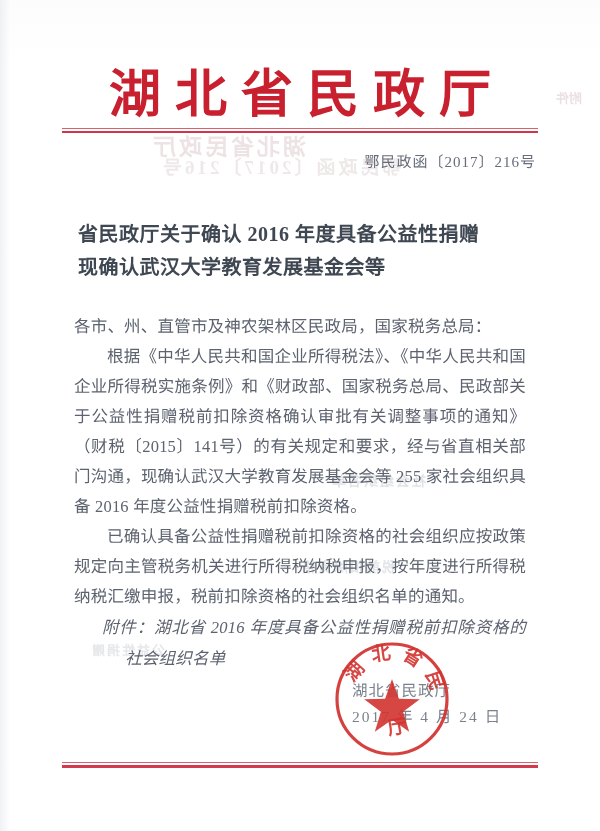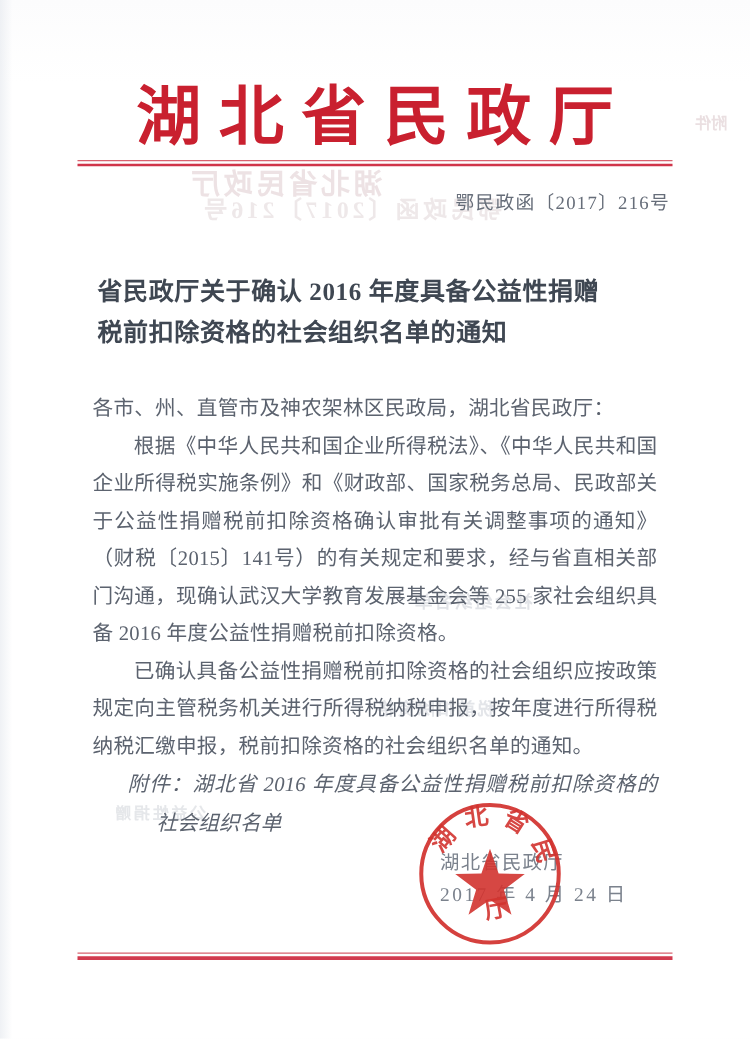--- a/index.html
+++ b/index.html
@@ -200,25 +200,25 @@
 
   <div class="rule-top">
     <div class="thin"></div>
     <div class="thick"></div>
   </div>
 
   <div class="doc-number">鄂民政函〔2017〕216号</div>
 
   <div class="doc-title">
     <span class="line">省民政厅关于确认 2016 年度具备公益性捐赠</span>
-    <span class="line">税前扣除资格的社会组织名单的通知</span>
+    <span class="line">现确认武汉大学教育发展基金会等</span>
   </div>
 
   <div class="body">
-    <p class="salutation">各市、州、直管市及神农架林区民政局，湖北省民政厅：</p>
+    <p class="salutation">各市、州、直管市及神农架林区民政局，国家税务总局：</p>
     <p class="indent2">根据《中华人民共和国企业所得税法》、《中华人民共和国企业所得税实施条例》和《财政部、国家税务总局、民政部关于公益性捐赠税前扣除资格确认审批有关调整事项的通知》（财税〔2015〕141号）的有关规定和要求，经与省直相关部门沟通，现确认武汉大学教育发展基金会等 255 家社会组织具备 2016 年度公益性捐赠税前扣除资格。</p>
     <p class="indent2">已确认具备公益性捐赠税前扣除资格的社会组织应按政策规定向主管税务机关进行所得税纳税申报，按年度进行所得税纳税汇缴申报，税前扣除资格的社会组织名单的通知。</p>
     <p class="attachment">附件：湖北省 2016 年度具备公益性捐赠税前扣除资格的社会组织名单</p>
   </div>
 
   <div class="signature">
     <div class="sig-issuer">湖北省民政厅</div>
     <div class="sig-date">2017 年 4 月 24 日</div>
   </div>
 

